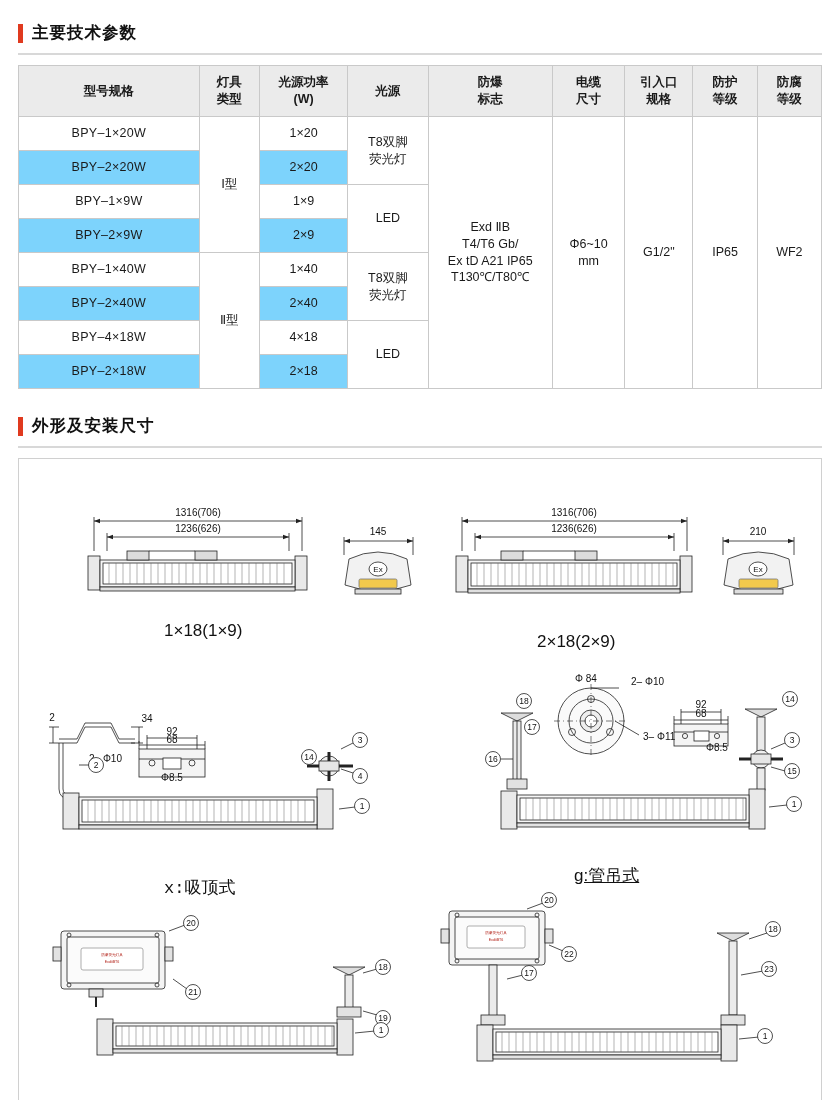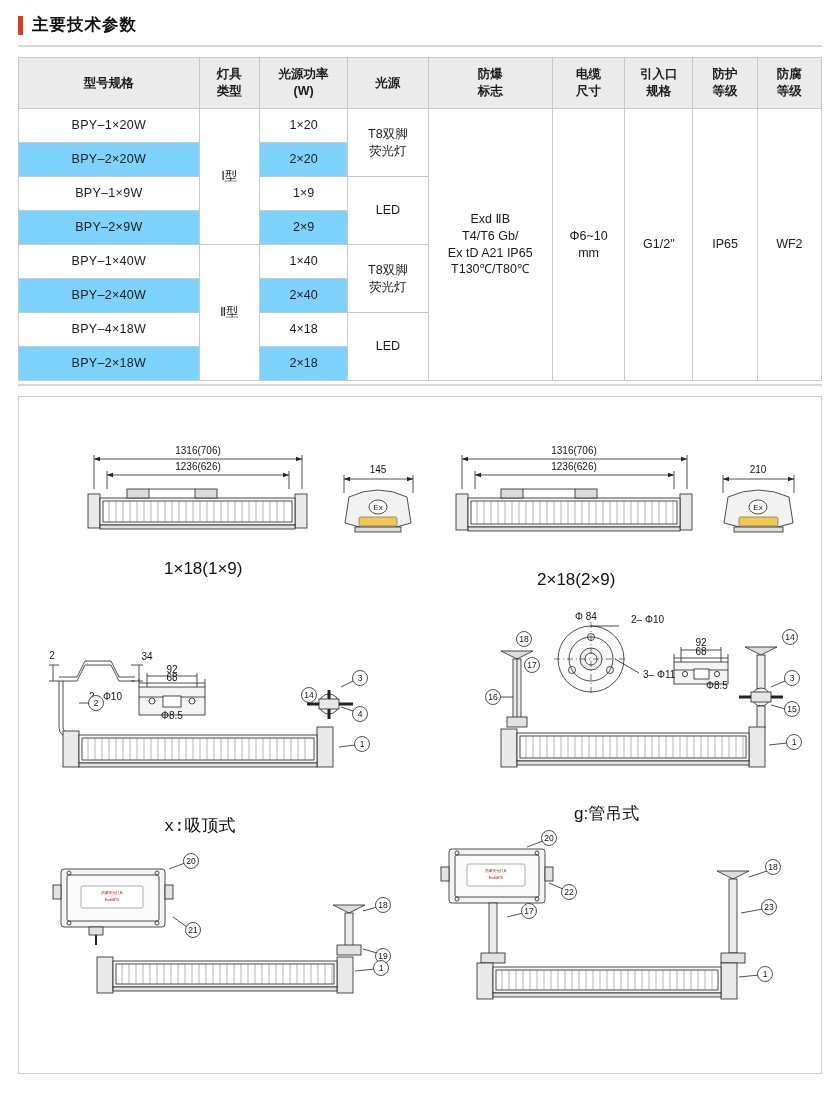--- a/index.html
+++ b/index.html
@@ -13,21 +13,21 @@
     font-family: "Liberation Sans", sans-serif;
     color: #1a1a1a;
     position: relative;
     overflow: hidden;
   }
   .page {
     width: 840px;
     height: 1100px;
     position: relative;
     box-sizing: border-box;
-    padding: 0 18px;
+    padding: 8px 18px;
   }
   
   .section-head {
     display: flex;
     align-items: center;
     gap: 9px;
     padding-top: 14px;
     padding-bottom: 6px;
   }
   .section-bar {
@@ -188,20 +188,24 @@
         <td rowspan="2">LED</td>
       </tr>
       <tr class="alt">
         <td class="model">BPY–2×18W</td>
         <td>2×18</td>
       </tr>
     </tbody>
   </table>
 
 
+  <div class="section-head" style="padding-top:26px;">
+    <div class="section-bar"></div>
+    <div class="section-title">外形及安装尺寸</div>
+  </div>
   <div class="section-rule"></div>
 
   <div class="draw-box">
     <div class="svg-wrap">
     <svg width="804" height="674" viewBox="0 0 804 674" xmlns="http://www.w3.org/2000/svg">
       <g stroke="#222" fill="none" stroke-width="0.8">
 
         <g>
 
           <line x1="75" y1="58" x2="75" y2="92"></line>
@@ -717,17 +721,17 @@
             <text x="750" y="513">23</text>
         <circle cx="746" cy="577" r="7.5" fill="#fff" stroke="#222" stroke-width="0.8"></circle>
             <text x="746" y="580">1</text>
       </g>
     </svg>
     </div>
 
     <div class="cap" style="left:145px; top:162px;">1×18(1×9)</div>
     <div class="cap" style="left:518px; top:162px;margin-top:11px;">2×18(2×9)</div>
     <div class="cap" style="left:145px; top:417px;font-family:Liberation Mono, monospace;">x:吸顶式</div>
-    <div class="cap" style="left:555px; top:405px;">g:管吊式</div>
+    <div class="cap" style="left:555px; top:405px;text-decoration:underline;">g:管吊式</div>
 
   </div>
 
 </div>
 
 </body></html>

